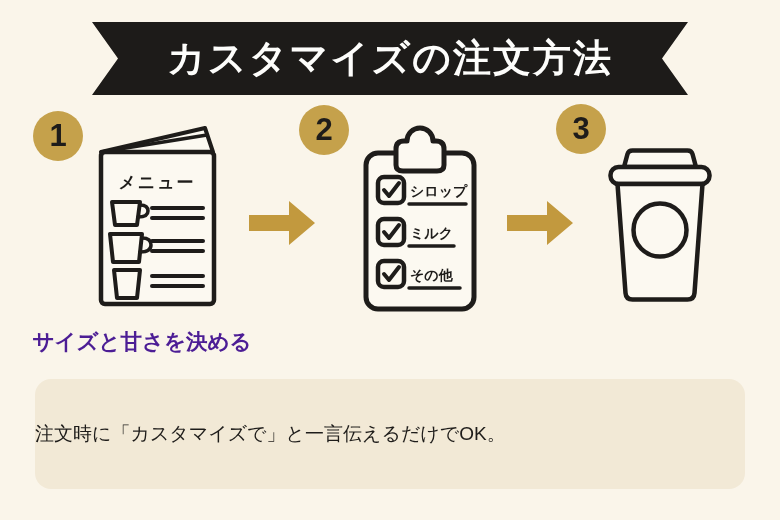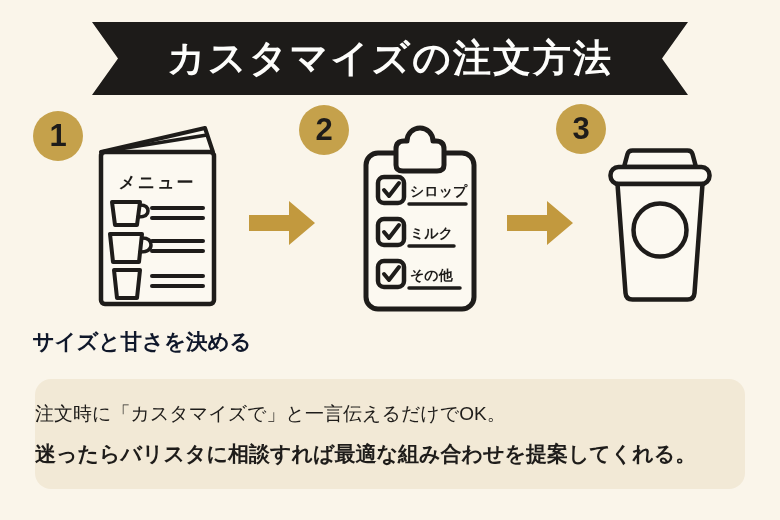--- a/index.html
+++ b/index.html
@@ -51,21 +51,21 @@
   .svg-line{stroke:#1e1c1a;stroke-linecap:round;}
   .svg-menu-title{font-family:"Liberation Sans","DejaVu Sans",sans-serif;
     font-size:17px;font-weight:800;letter-spacing:2px;fill:#1e1c1a;}
   .svg-label{font-family:"Liberation Sans","DejaVu Sans",sans-serif;
     font-size:14px;font-weight:800;fill:#1e1c1a;}
   
   .caption{
     position:absolute;top:327px;
     transform:translateX(-50%);
     font-size:21.5px;font-weight:800;
-    white-space:nowrap;color:#0f172a;
+    white-space:nowrap;color:#4c1d95;
   }
   .cap1{left:142px;}
   .cap2{left:417px;}
   .cap3{left:660px;}
   
   .note-box{
     position:absolute;left:35px;top:379px;
     width:710px;height:110px;border-radius:16px;
     background:#f2e9d6;
     display:flex;flex-direction:column;align-items:flex-start;justify-content:center;
@@ -152,16 +152,15 @@
     <path class="stroke" stroke-width="4.5" d="M19,20 L22.5,7 Q23.5,3.5 27.5,3.5 L82.5,3.5 Q86.5,3.5 87.5,7 L91,20 Z"></path>
     <rect class="stroke" stroke-width="4.5" x="5.5" y="20" width="99" height="17" rx="8"></rect>
     <path class="stroke" stroke-width="4.5" d="M12.5,37 L97.5,37 L89.5,146 Q89,152.5 82.5,152.5 L27.5,152.5 Q21,152.5 20.5,146 Z"></path>
     <circle class="stroke nofill" stroke-width="4.5" cx="55" cy="83" r="26.5"></circle>
   </svg>
 
   <div class="caption cap1">サイズと甘さを決める</div>
 
   <div class="note-box">
     <p class="note-line1">注文時に「カスタマイズで」と一言伝えるだけでOK。</p>
-    <p class="note-line2">迷ったらバリスタに相談すれば最適な組み合わせを提案してくれる。</p>
   </div>
 
 </div>
 
 </body></html>

